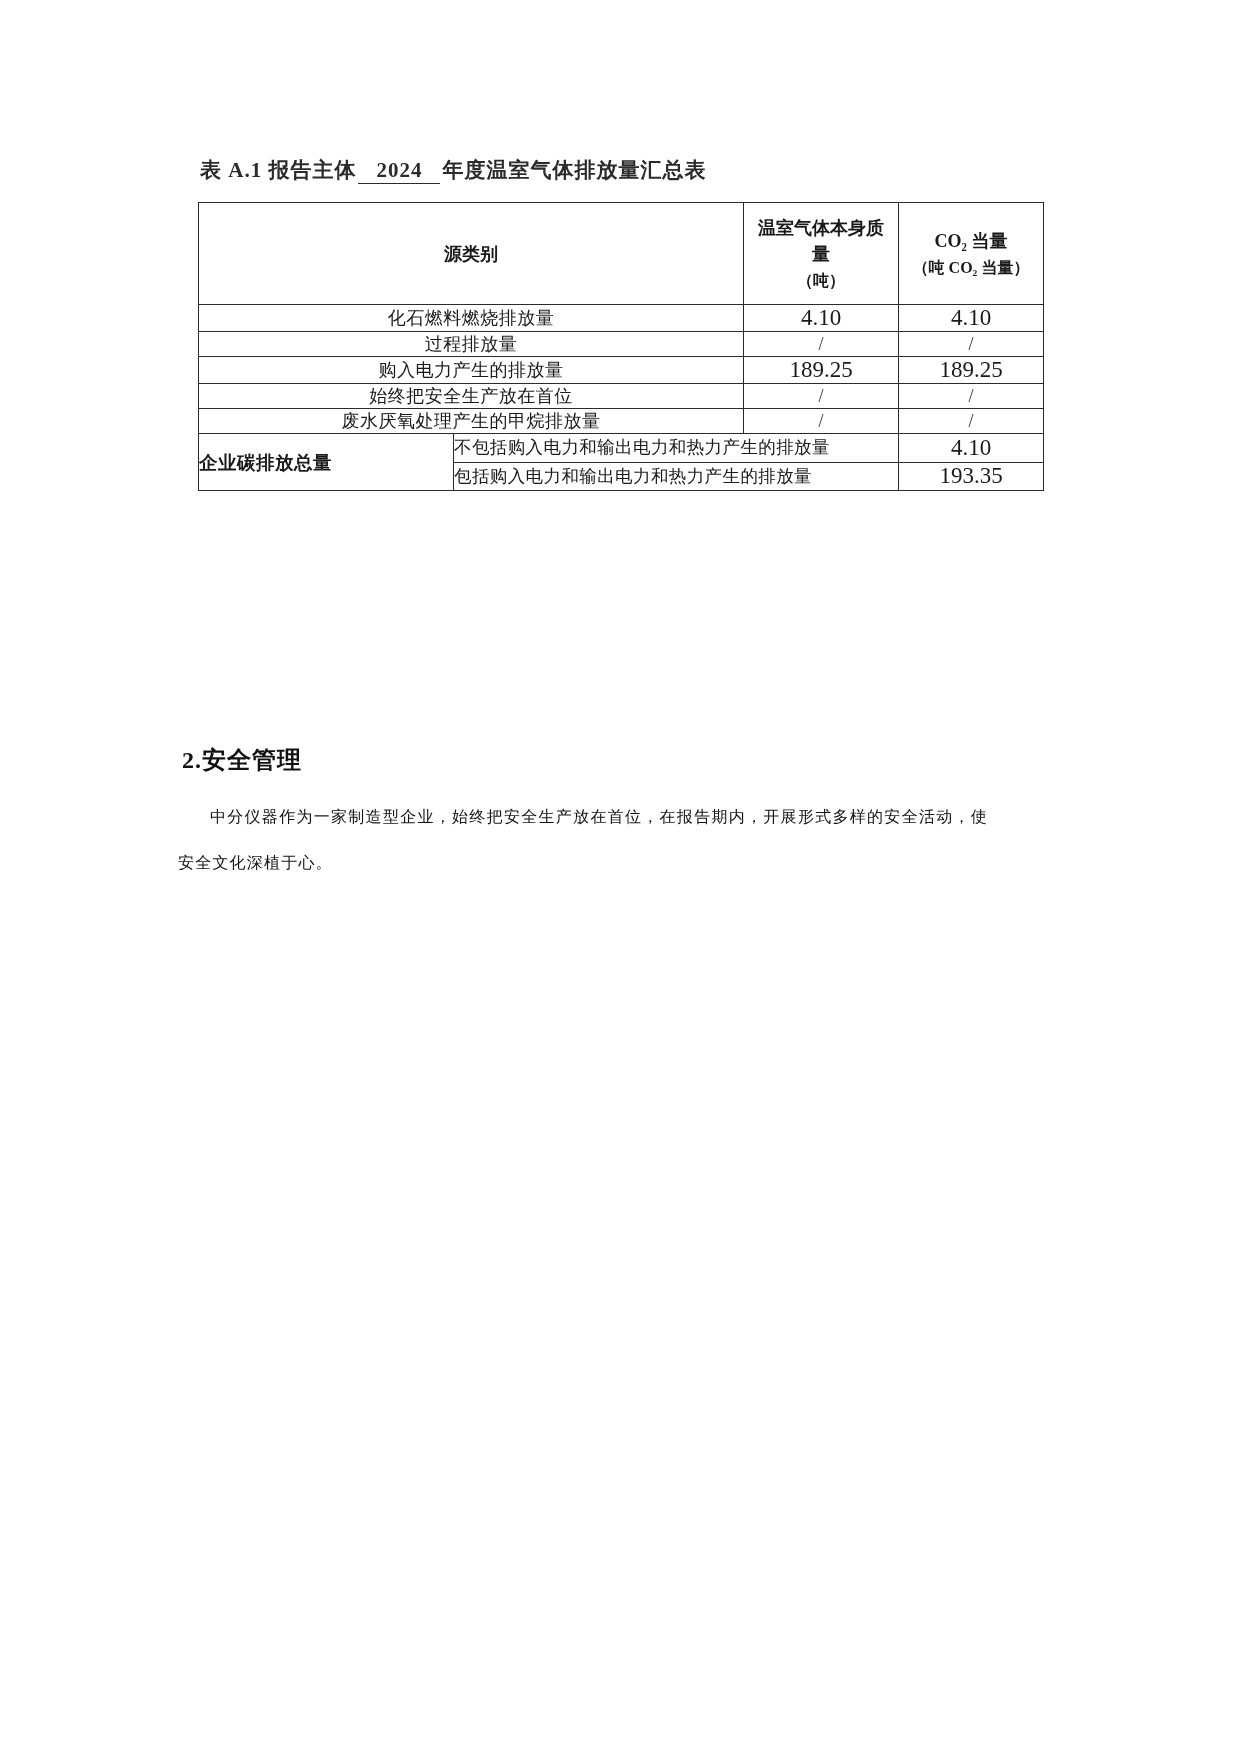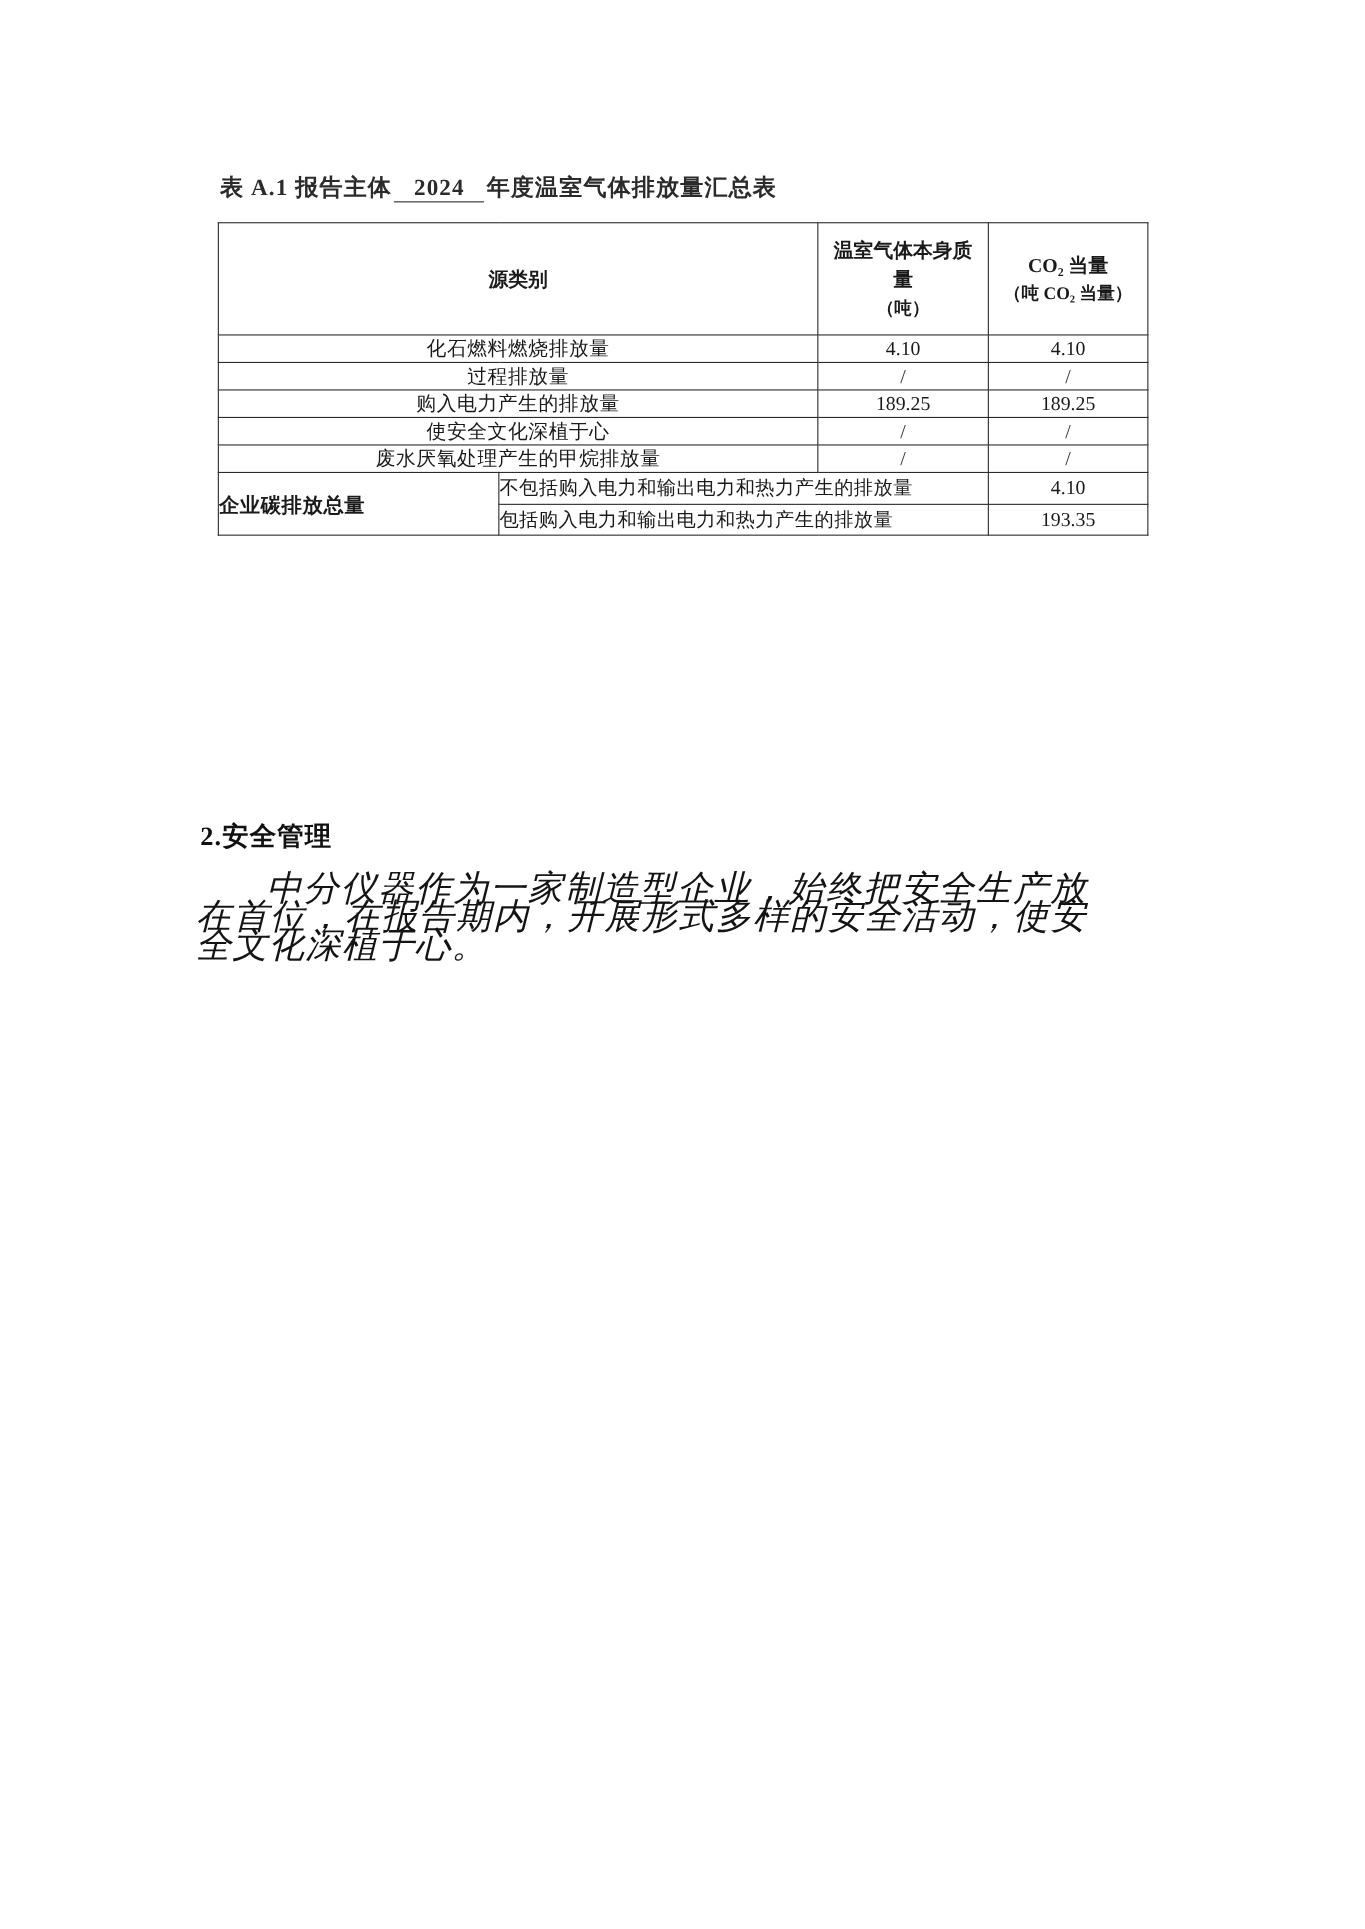--- a/index.html
+++ b/index.html
@@ -78,21 +78,21 @@
   }
   .cell-label {
     text-align: center;
     padding: 13px 10px 13px 12px;
     font-size: 18px;
     letter-spacing: 0.5px;
   }
   .cell-num {
     text-align: center;
     padding: 13px 6px;
-    font-size: 18px;
+    font-size: 23px;
   }
   .cell-slash {
     text-align: center;
     padding: 13px 6px;
     font-size: 18px;
     color: #333;
   }
   .cell-total-label {
     text-align: left;
     padding: 10px 10px 10px 12px;
@@ -130,26 +130,25 @@
     font-weight: 700;
     letter-spacing: 1px;
     color: #111;
     text-align: center;
   }
   .body-block {
     position: absolute;
     left: 178px;
     top: 778px;
     width: 810px;
-    font-size: 32px;
-    line-height: 26px;
+    font-size: 16px;
+    line-height: 46px;
     letter-spacing: 1.2px;
     text-align: justify;
     color: #141414;
-    font-style: italic;
   }
   .body-block p {
     margin: 0 0 0 0;
     text-indent: 2em;
   }
   .body-block p + p {
     margin-top: 6px;
   }
 </style>
 </head>
@@ -191,21 +190,21 @@
         <td colspan="2" class="cell-label">过程排放量</td>
         <td class="cell-slash">/</td>
         <td class="cell-slash">/</td>
       </tr>
       <tr>
         <td colspan="2" class="cell-label">购入电力产生的排放量</td>
         <td class="cell-num">189.25</td>
         <td class="cell-num">189.25</td>
       </tr>
       <tr>
-        <td colspan="2" class="cell-label">使安全文化深植于心</td>
+        <td colspan="2" class="cell-label">始终把安全生产放在首位</td>
         <td class="cell-slash">/</td>
         <td class="cell-slash">/</td>
       </tr>
       <tr>
         <td colspan="2" class="cell-label">废水厌氧处理产生的甲烷排放量</td>
         <td class="cell-slash">/</td>
         <td class="cell-slash">/</td>
       </tr>
       <tr>
         <td rowspan="2" class="cell-total-label">企业碳排放总量</td>

